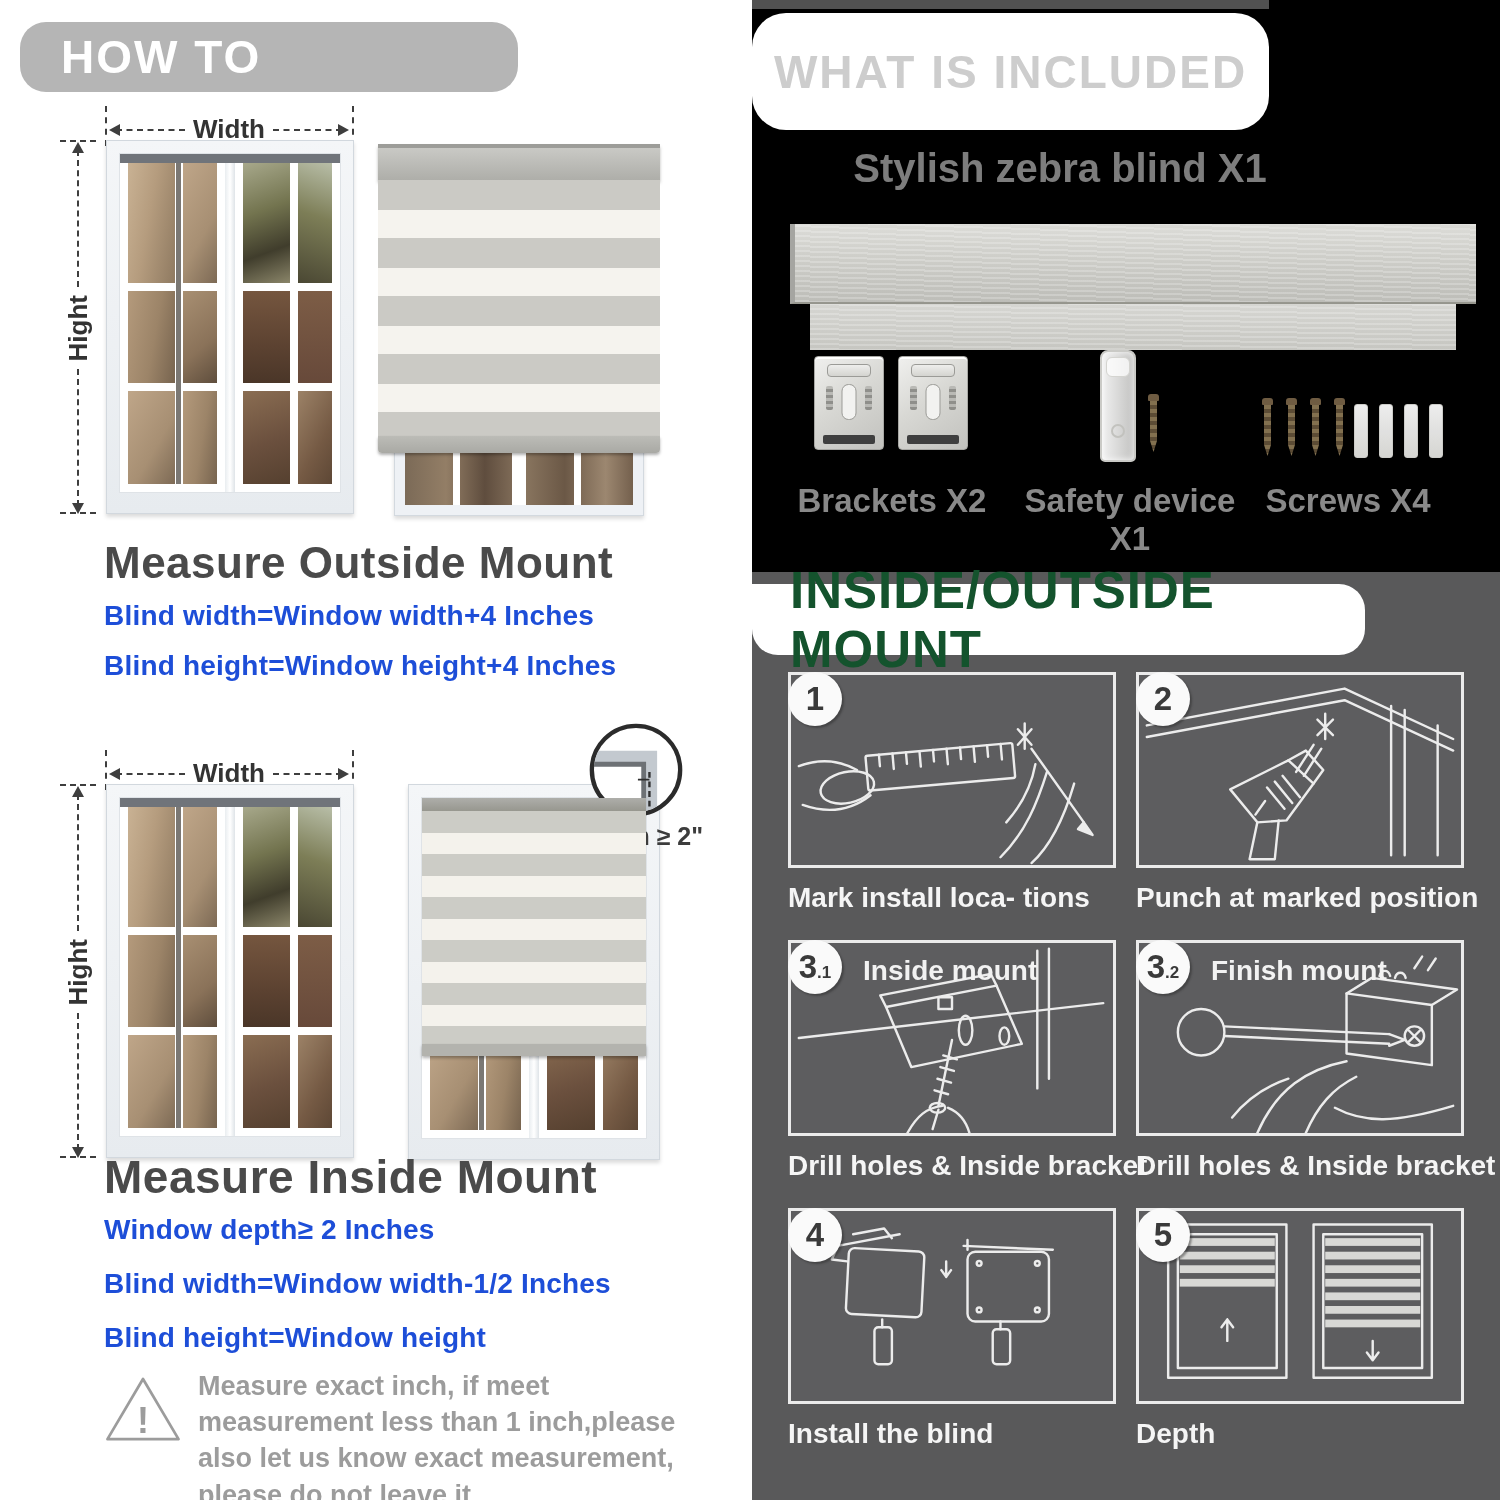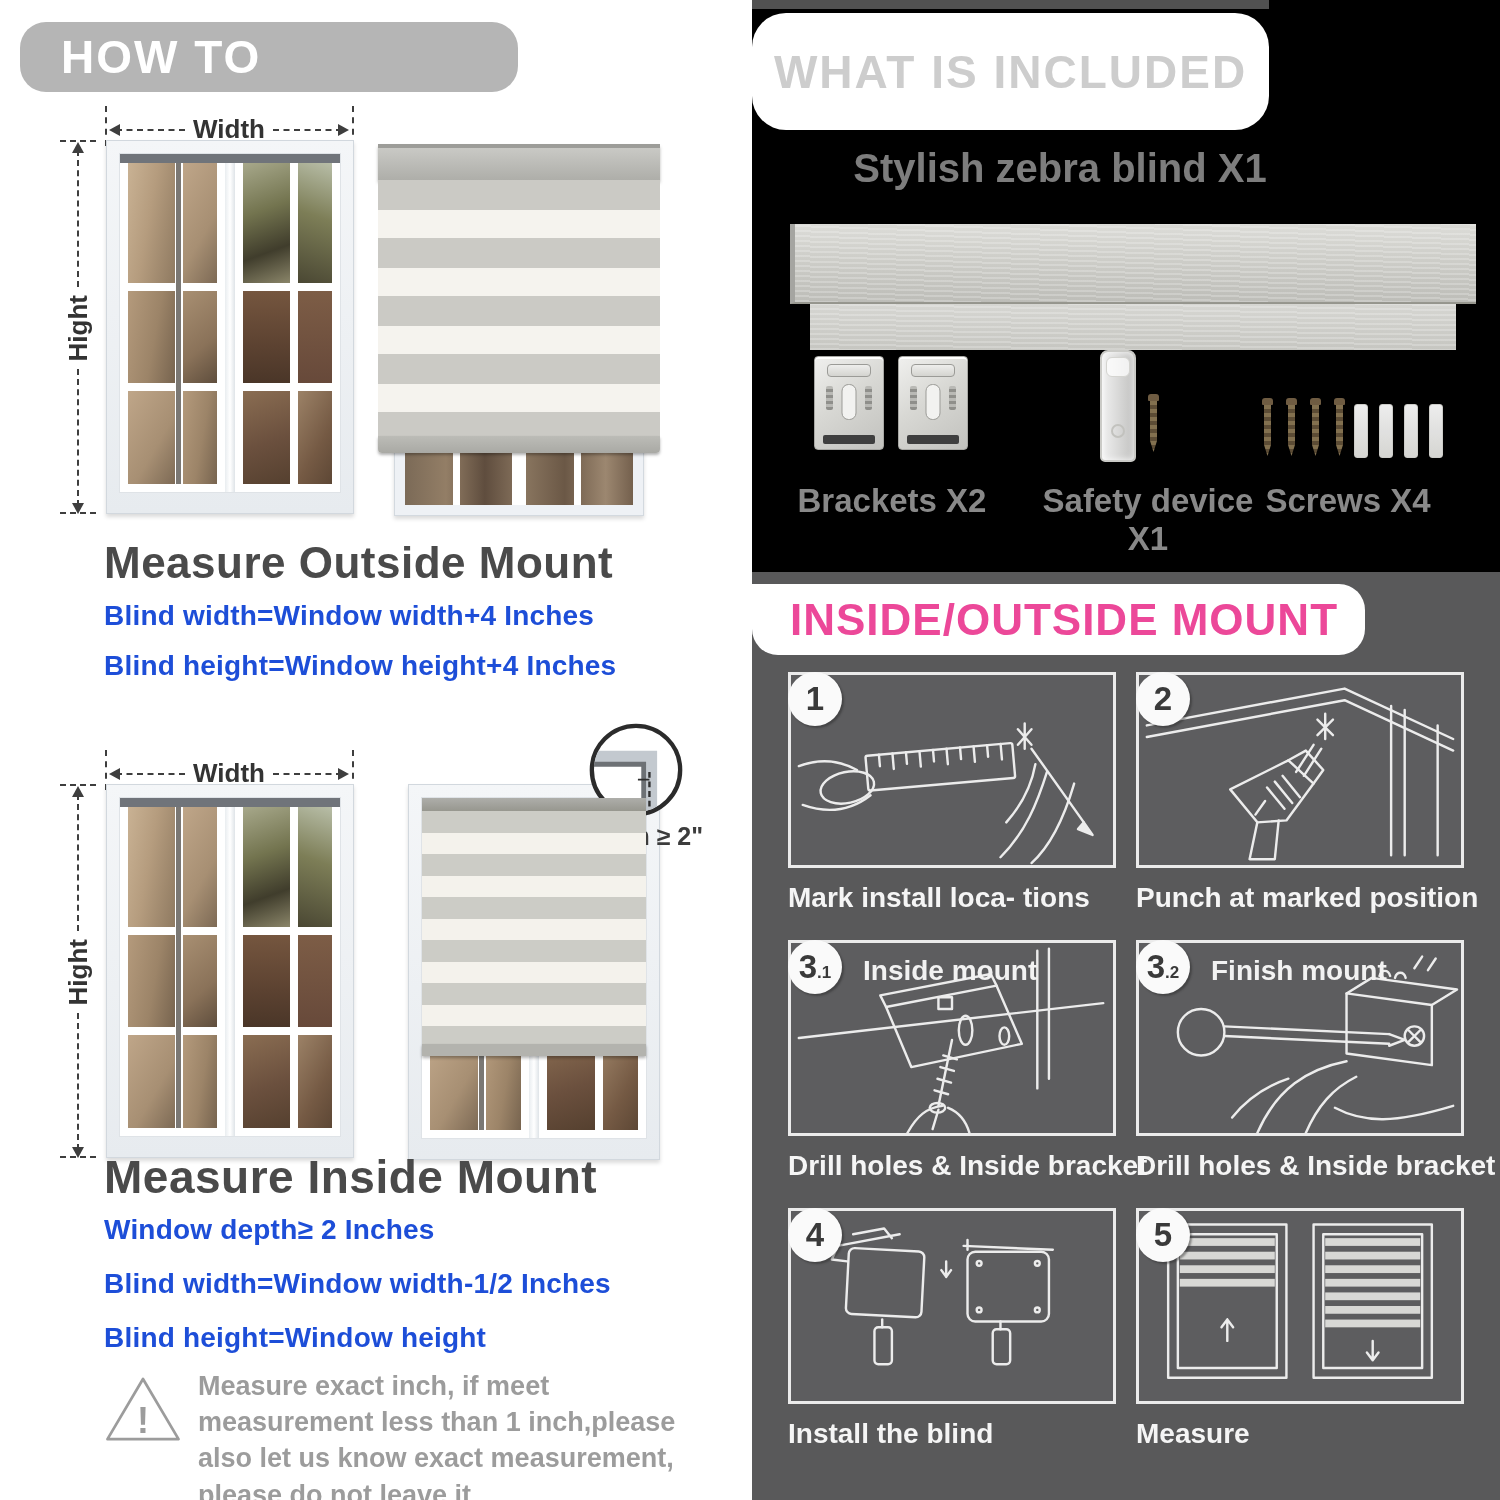--- a/index.html
+++ b/index.html
@@ -122,21 +122,21 @@
           background:repeating-linear-gradient(180deg,#82704f 0 4px,#5c4c35 4px 8px);
           clip-path:polygon(0 0,100% 0,100% 78%,50% 100%,0 78%);}
   .anchor{width:12px;height:52px;background:linear-gradient(180deg,#ffffff,#e6e6e3);
           border:1px solid #dcdcd8;border-radius:3px;opacity:.93;}
   .item-label{top:482px;font-size:33px;font-weight:bold;color:#898989;text-align:center;}
 
   
   .mount-section{left:752px;top:572px;width:748px;height:928px;background:#59595a;}
   .iom-bar{left:0;top:12px;width:613px;height:71px;background:#fff;border-radius:0 26px 26px 26px;
            display:flex;align-items:center;}
-  .iom-text{color:#ec4899;font-size:44px;font-weight:bold;letter-spacing:1px;padding-left:38px;}
+  .iom-text{color:#14532d;font-size:51px;font-weight:bold;letter-spacing:1px;padding-left:38px;}
   .steps{left:36px;top:100px;display:grid;grid-template-columns:328px 328px;column-gap:20px;row-gap:26px;}
   .panel{position:relative;height:196px;border:3px solid #ebebeb;background:#5d5d5f;box-sizing:border-box;}
   .badge{position:absolute;top:-3px;left:-3px;min-width:54px;height:54px;padding:0 8px;background:#fafafa;
          border-radius:50%;display:flex;align-items:center;justify-content:center;z-index:3;
          color:#3a3a3a;font-weight:bold;font-size:33px;box-shadow:2px 2px 2px rgba(40,40,40,.45);box-sizing:border-box;}
   .badge .sub{font-size:17px;margin-top:12px;}
   .ptitle{position:absolute;top:12px;left:72px;font-weight:bold;font-size:28px;color:#f2f2f2;z-index:2;}
   .art{position:absolute;left:0;top:0;width:100%;height:100%;}
   .caption{margin-top:14px;font-weight:bold;font-size:28px;color:#f5f5f5;white-space:nowrap;}
 </style>
@@ -335,21 +335,21 @@
       <div class="screw"></div>
     </div>
     <div class="abs grp" style="left:602px;top:404px;gap:11px">
       <div class="anchor"></div>
       <div class="anchor"></div>
       <div class="anchor"></div>
       <div class="anchor"></div>
     </div>
 
     <div class="abs item-label" style="left:40px;width:200px">Brackets X2</div>
-    <div class="abs item-label" style="left:274px;width:244px">Safety device X1</div>
+    <div class="abs item-label" style="left:256px;width:244px">Safety device X1</div>
     <div class="abs item-label" style="left:506px;width:180px">Screws X4</div>
   </div>
 
   <div class="abs mount-section">
     <div class="abs iom-bar">
       <span class="iom-text">INSIDE/OUTSIDE MOUNT</span>
     </div>
 
     <div class="abs steps">
 
@@ -501,18 +501,18 @@
                 <rect x="190" y="42" width="98" height="8"></rect>
               <rect x="190" y="56" width="98" height="8"></rect>
                 <rect x="190" y="70" width="98" height="8"></rect>
               <rect x="190" y="84" width="98" height="8"></rect>
                 <rect x="190" y="98" width="98" height="8"></rect>
               <rect x="190" y="112" width="98" height="8"></rect>
             </g>
             <path d="M239 134 v20 m0 0 l-6 -8 m6 8 l6 -8"></path>
           </svg>
         </div>
-        <div class="caption">Measure</div>
+        <div class="caption">Depth</div>
       </div>
 
     </div>
   </div>
 </div>
 
 </body></html>

